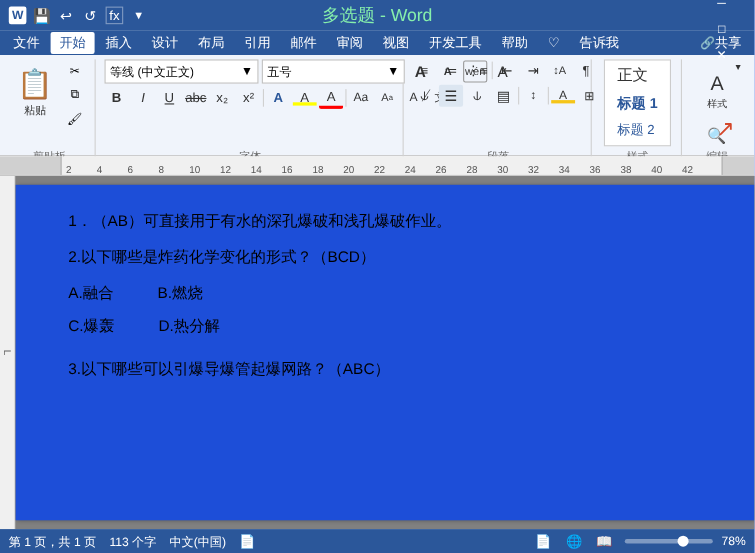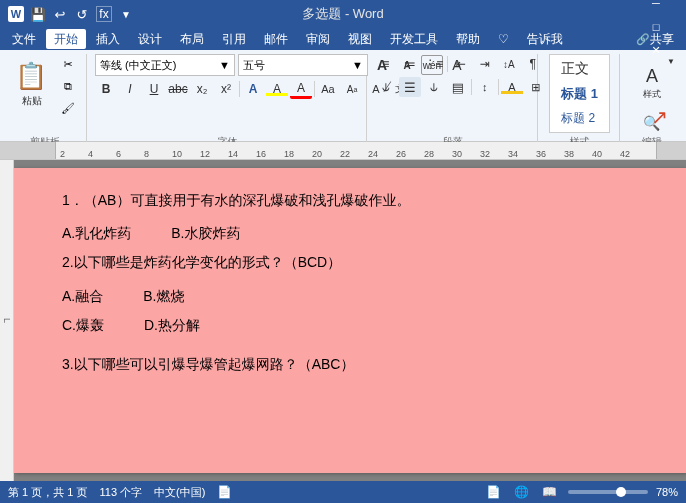--- a/index.html
+++ b/index.html
@@ -25,22 +25,22 @@
     }
     #title-bar-left {
       display: flex;
       align-items: center;
       gap: 6px;
     }
     #title-bar-center {
       position: absolute;
       left: 50%;
       transform: translateX(-50%);
-      font-size: 13px;
-      color: #e5e5e5;
+      font-size: 16px;
+      color: #86efac;
       display: flex;
       align-items: center;
       gap: 6px;
     }
     #title-bar-right {
       display: flex;
       align-items: center;
       gap: 4px;
       margin-left: auto;
       flex-direction: column;
@@ -247,21 +247,21 @@
       flex: 1;
       overflow: auto;
       display: flex;
       justify-content: center;
       padding: 8px 0;
       background: #808080;
     }
     #page {
       width: 678px;
       min-height: 280px;
-      background: #fca5a5;
+      background: #1d4ed8;
       padding: 20px 48px;
       box-shadow: 1px 1px 4px rgba(0,0,0,0.3);
       font-size: 14px;
       line-height: 1.8;
       color: #000;
     }
 
     .doc-para {
       margin-bottom: 8px;
     }
@@ -513,24 +513,20 @@
   <div id="ruler-right-margin"></div>
 </div>
 
 <div id="doc-area">
   <div id="left-margin-indicator" style="font-size:9px;writing-mode:vertical-lr;">L</div>
   <div id="page-container">
     <div id="page">
       <div class="doc-para">
         <span>1．（AB）可直接用于有水的深孔爆破和浅孔爆破作业。</span>
       </div>
-      <div class="doc-para option-line">
-        <span>A.乳化炸药</span>
-        <span>B.水胶炸药</span>
-      </div>
       <div class="doc-para">
         <span>2.以下哪些是炸药化学变化的形式？（BCD）</span>
       </div>
       <div class="doc-para option-line">
         <span>A.融合</span>
         <span>B.燃烧</span>
       </div>
       <div class="doc-para option-line" style="margin-bottom:14px;">
         <span>C.爆轰</span>
         <span>D.热分解</span>

